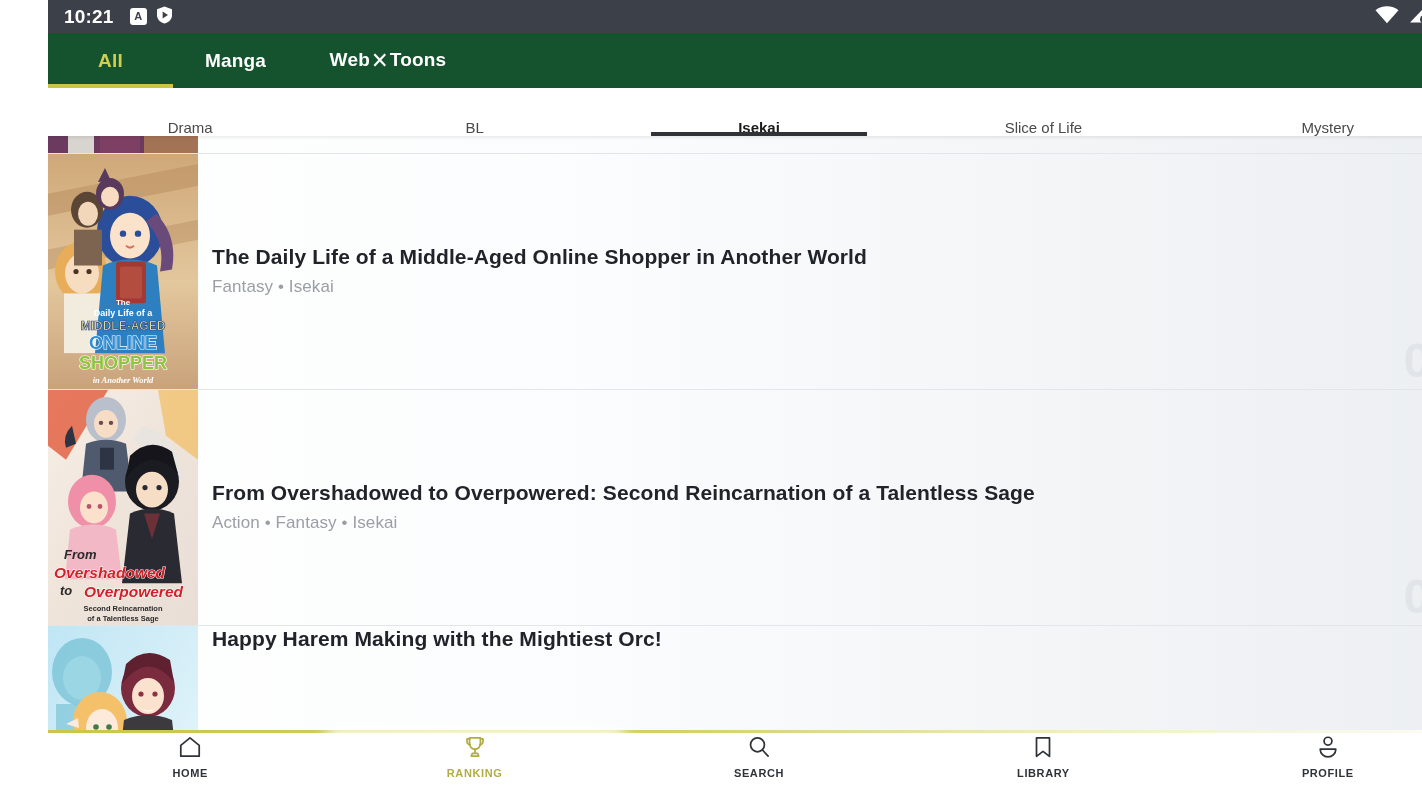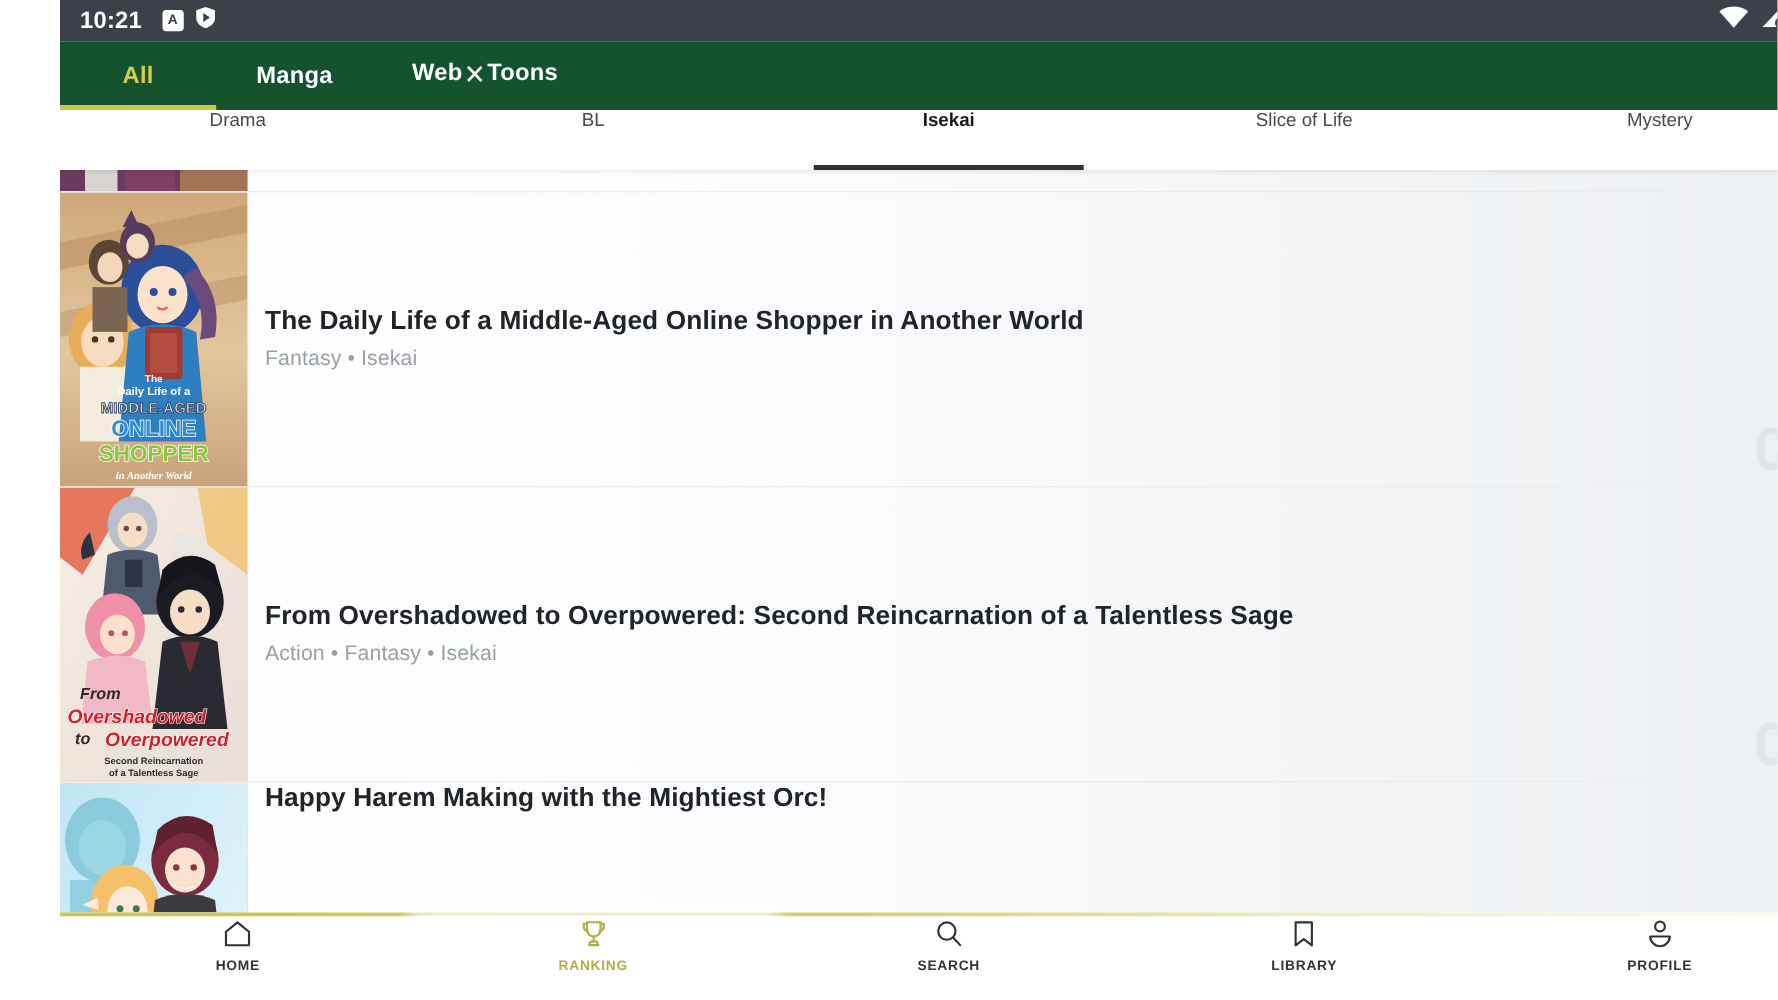--- a/index.html
+++ b/index.html
@@ -50,21 +50,21 @@
   }
   .webx { display: inline-flex; align-items: flex-start; }
   .webx .xmark { font-size: 21px; font-weight: 400; margin: 0 1px; transform: scaleY(1.05); }
 
   
   .genrebar {
     position: absolute; top: 88px; left: 0; width: 1422px; height: 48px;
     background: #ffffff; display: flex; z-index: 5;
   }
   .genre-tab {
-    flex: 1; display: flex; align-items: flex-start; justify-content: center;
+    flex: 1; display: flex; align-items: flex-end; justify-content: center;
     font-size: 15px; color: #4a4a4a; cursor: pointer; position: relative;
   }
   .genre-tab.active { color: #1a1a1a; font-weight: 700; }
   .genre-underline {
     position: absolute; bottom: 0; left: 12%; width: 76%; height: 4px;
     background: #2f3338;
   }
 
   
   .listarea {

